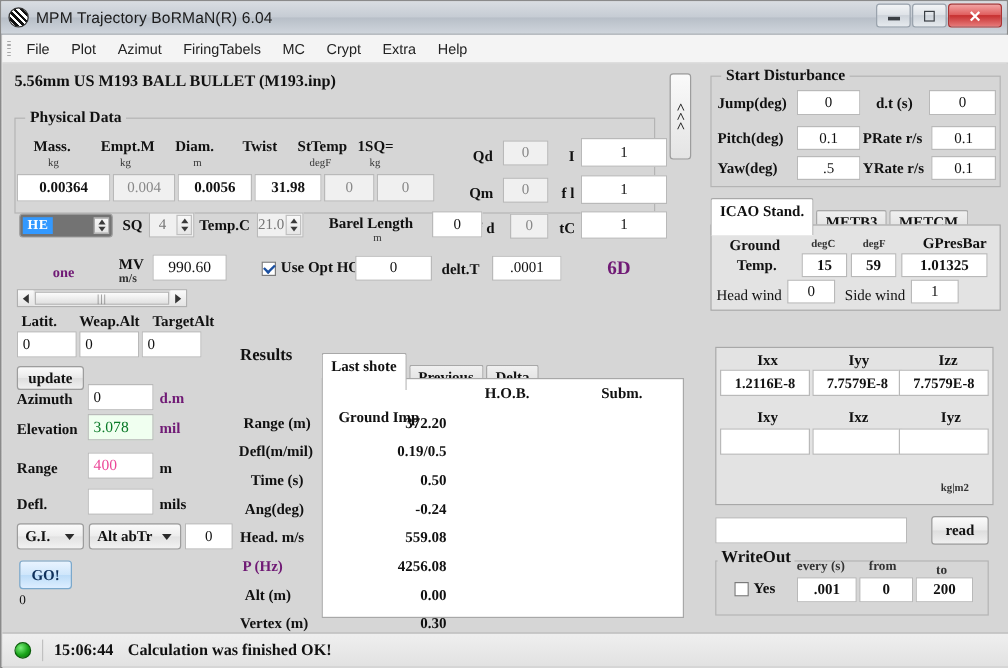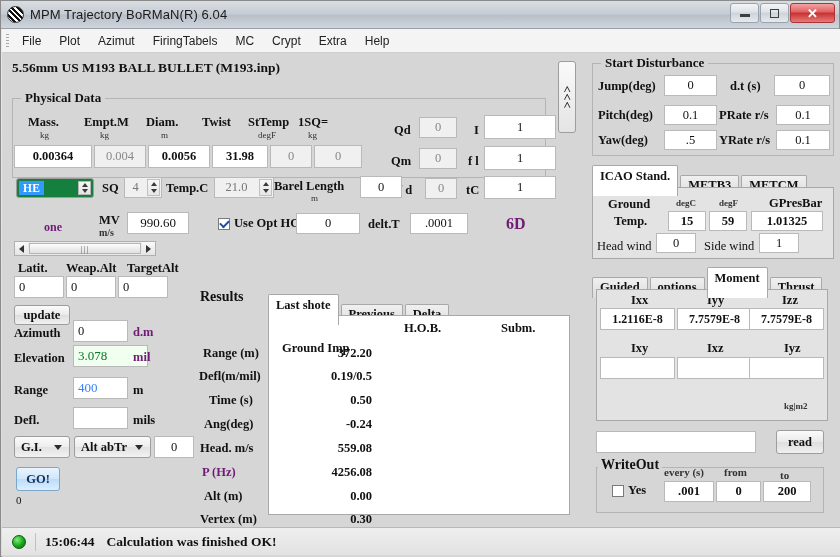--- a/index.html
+++ b/index.html
@@ -104,21 +104,21 @@
   .tb{
     position:absolute;background:#fff;border:1px solid #b9b9b9;
     box-sizing:border-box;font-family:"Liberation Serif",serif;
     font-size:12.5px;color:#111;text-align:center;
     display:flex;align-items:center;justify-content:center;
     font-weight:bold;
   }
   .tb.normal{font-weight:normal;}
   .tb.grey{background:#f0f0f0;color:#888;font-weight:normal;}
   .tb.green{color:#0a7a28;background:#f0fff0;font-weight:normal;font-size:13px;}
-  .tb.red{color:#3b82f6;font-weight:normal;font-size:13px;}
+  .tb.red{color:#ec4899;font-weight:normal;font-size:13px;}
   .tb.left{justify-content:flex-start;padding-left:4px;}
 
   .btn{
     position:absolute;
     background:linear-gradient(180deg,#fbfbfb 0%,#eaeaea 48%,#dedede 52%,#f0f0f0 100%);
     border:1px solid #9d9d9d;border-radius:3px;box-sizing:border-box;
     display:flex;align-items:center;justify-content:center;
     font-weight:bold;font-size:12.5px;color:#111;cursor:default;
   }
   .btn.go{background:linear-gradient(180deg,#e9f4ff 0%,#cfe6fb 50%,#bcdcf8 52%,#ddeeff 100%);
@@ -129,21 +129,21 @@
     background:linear-gradient(180deg,#fbfbfb 0%,#ededed 48%,#e2e2e2 52%,#f2f2f2 100%);
     border:1px solid #9d9d9d;border-radius:3px;box-sizing:border-box;
     display:flex;align-items:center;
     font-weight:bold;font-size:12.5px;color:#111;padding-left:6px;
   }
   .combo .arr{position:absolute;right:7px;top:50%;margin-top:-2px;
     width:0;height:0;border-left:4px solid transparent;border-right:4px solid transparent;
     border-top:5px solid #2b2b2b;}
 
   .combo.sel{
-    background:#15803d;border:1px solid #9d9d9d;padding-left:0;
+    background:#737373;border:1px solid #9d9d9d;padding-left:0;
   }
   .combo.sel .selhl{
     background:#3399ff;color:#fff;font-weight:bold;font-size:11.5px;
     height:calc(100% - 4px);margin:2px 0 2px 2px;display:flex;align-items:center;
     padding:0 4px;letter-spacing:.4px;
   }
   .combo.sel .spin{
     position:absolute;right:2px;top:2px;bottom:2px;width:13px;
     background:linear-gradient(180deg,#f6f6f6,#e4e4e4);
     border:1px solid #b5b5b5;box-sizing:border-box;
@@ -307,21 +307,21 @@
       </div>
       <div class="lbl" style="left:96px;top:128px;">SQ</div>
       <div class="spinbox" style="left:118px;top:124px;width:38px;height:21px;">
         <div class="val">4</div>
         <div class="sp">
           <div class="tri-up"></div>
           <div class="tri-dn"></div>
         </div>
       </div>
       <div class="lbl" style="left:160px;top:128px;">Temp.C</div>
-      <div class="spinbox" style="left:208px;top:124px;width:60px;height:21px;">
+      <div class="spinbox" style="left:208px;top:124px;width:39px;height:21px;">
         <div class="val">21.0</div>
         <div class="sp">
           <div class="tri-up"></div>
           <div class="tri-dn"></div>
         </div>
       </div>
       <div class="lbl" style="left:268px;top:126px;">Barel Length</div>
       <div class="lbl sm" style="left:305px;top:140px;">m</div>
       <div class="tb normal" style="left:354px;top:123px;width:42px;height:22px;">0</div>
 
@@ -356,21 +356,21 @@
       <div class="tb left normal" style="left:60px;top:223px;width:50px;height:22px;">0</div>
       <div class="tb left normal" style="left:112px;top:223px;width:50px;height:22px;">0</div>
 
       <div class="btn" style="left:8px;top:252px;width:56px;height:20px;">update</div>
 
       <div class="lbl" style="left:8px;top:273px;">Azimuth</div>
       <div class="tb left normal" style="left:67px;top:267px;width:55px;height:22px;">0</div>
       <div class="lbl blue" style="left:127px;top:272px;">d.m</div>
 
       <div class="lbl" style="left:8px;top:298px;">Elevation</div>
-      <div class="tb left green" style="left:67px;top:292px;width:75px;height:22px;">3.078</div>
+      <div class="tb left green" style="left:67px;top:292px;width:55px;height:22px;">3.078</div>
       <div class="lbl blue" style="left:127px;top:297px;">mil</div>
 
       <div class="lbl" style="left:8px;top:330px;">Range</div>
       <div class="tb left red" style="left:67px;top:324px;width:55px;height:22px;">400</div>
       <div class="lbl" style="left:127px;top:330px;">m</div>
 
       <div class="lbl" style="left:8px;top:360px;">Defl.</div>
       <div class="tb left normal" style="left:67px;top:354px;width:55px;height:22px;"></div>
       <div class="lbl" style="left:127px;top:360px;">mils</div>
 
@@ -460,26 +460,20 @@
 
       <div class="tb" style="left:80px;top:158px;width:38px;height:20px;">15</div>
       <div class="tb" style="left:121px;top:158px;width:38px;height:20px;">59</div>
       <div class="tb" style="left:163px;top:158px;width:72px;height:20px;">1.01325</div>
 
       <div class="lbl plain" style="left:9px;top:186px;">Head wind</div>
       <div class="tb normal" style="left:68px;top:180px;width:40px;height:20px;">0</div>
       <div class="lbl plain" style="left:116px;top:186px;">Side wind</div>
       <div class="tb normal" style="left:171px;top:180px;width:40px;height:20px;">1</div>
 
-      <div class="tabstrip" style="left:4px;top:214px;">
-        <div class="tab">Guided</div>
-        <div class="tab">options</div>
-        <div class="tab active">Moment</div>
-        <div class="tab">Thrust</div>
-      </div>
       <div class="tabbody" style="left:8px;top:236px;width:232px;height:132px;"></div>
 
       <div class="lbl" style="left:43px;top:240px;">Ixx</div>
       <div class="lbl" style="left:119px;top:240px;">Iyy</div>
       <div class="lbl" style="left:194px;top:240px;">Izz</div>
       <div class="tb" style="left:12px;top:255px;width:75px;height:22px;font-size:12px;">1.2116E-8</div>
       <div class="tb" style="left:89px;top:255px;width:75px;height:22px;font-size:12px;">7.7579E-8</div>
       <div class="tb" style="left:161px;top:255px;width:75px;height:22px;font-size:12px;">7.7579E-8</div>
 
       <div class="lbl" style="left:43px;top:288px;">Ixy</div>

